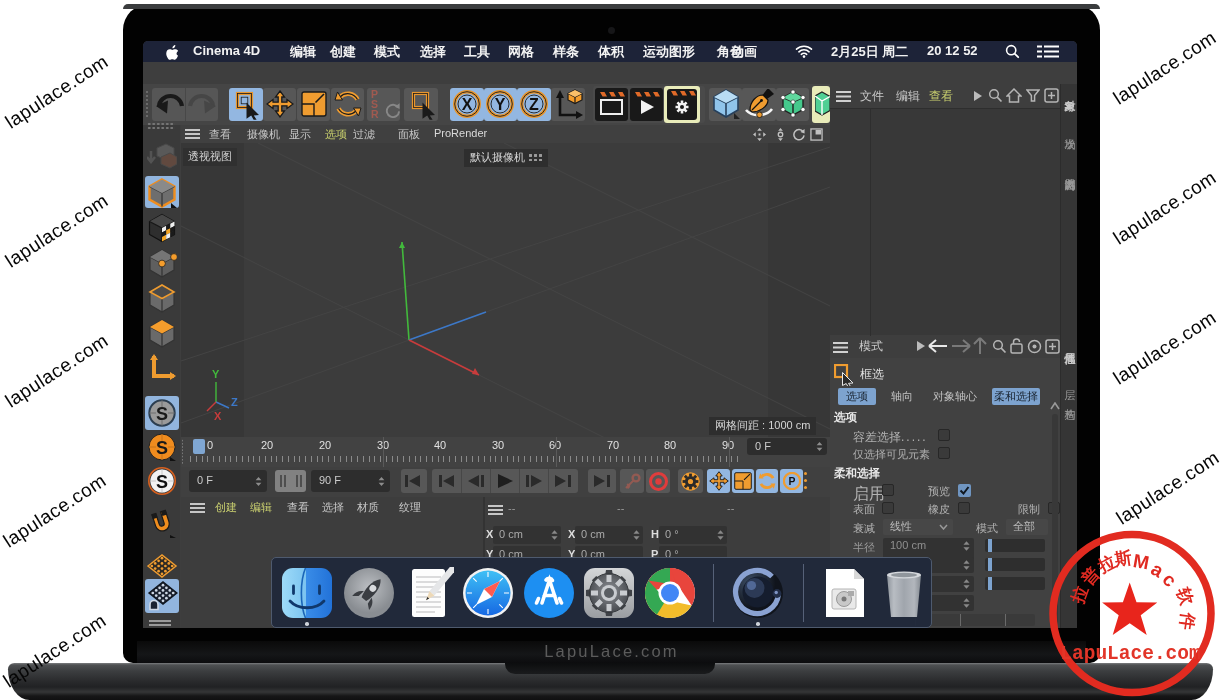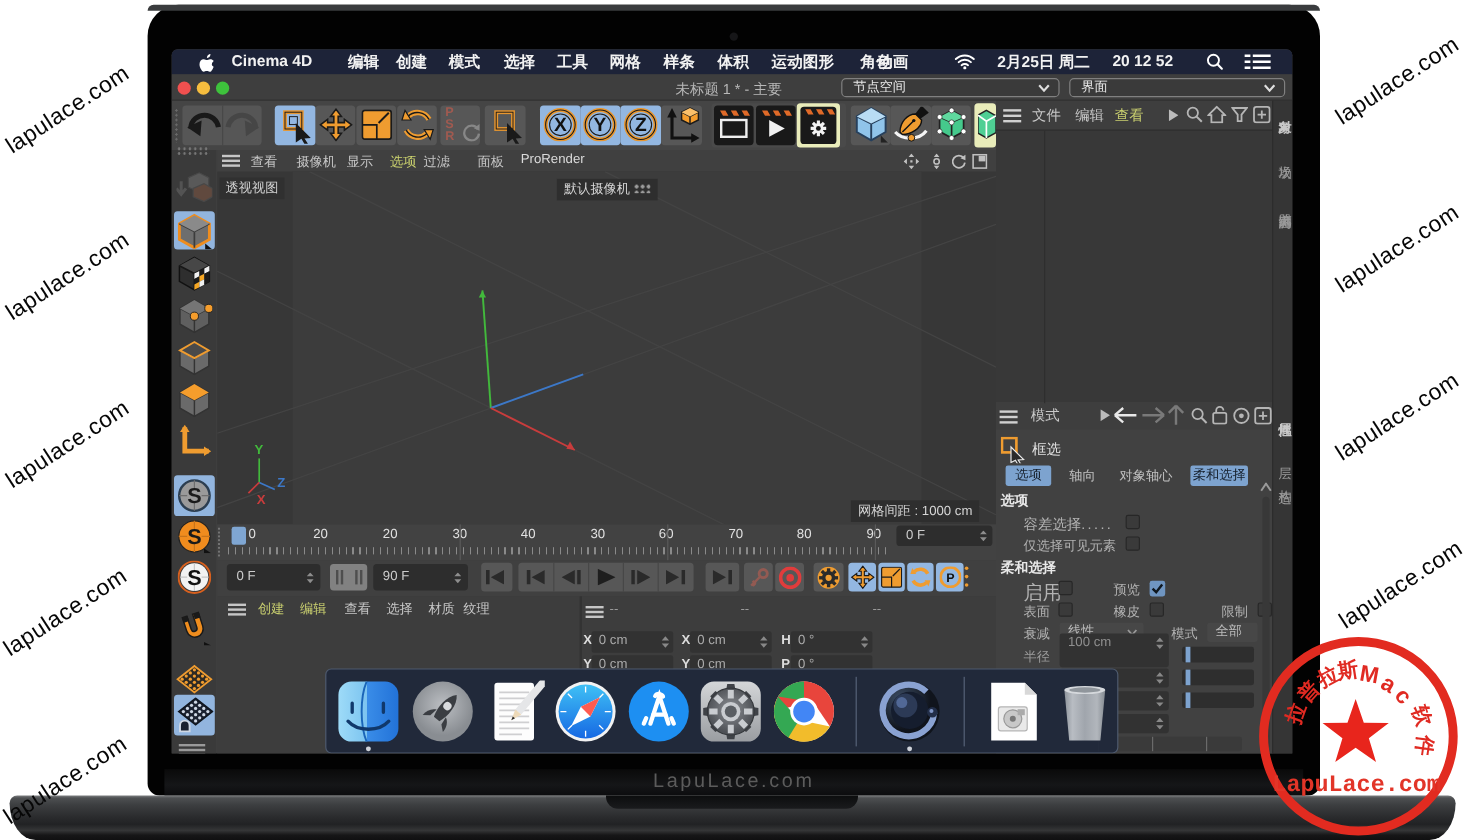--- a/index.html
+++ b/index.html
@@ -93,32 +93,20 @@
     <svg class="abs" style="left:862px;top:3px" width="15" height="15" viewBox="0 0 15 15">
         <circle cx="6.2" cy="6.2" r="4.6" fill="none" stroke="#fff" stroke-width="1.6"></circle>
         <path d="M9.6 9.6L13.2 13.2" stroke="#fff" stroke-width="1.8" stroke-linecap="round"></path>
       </svg>
     <svg class="abs" style="left:894px;top:4px" width="22" height="13" viewBox="0 0 22 13">
         <g stroke="#fff" stroke-width="2">
           <path d="M0 1.5h5M0 6.5h5M0 11.5h5"></path>
           <path d="M7 1.5h15M7 6.5h15M7 11.5h15"></path>
         </g>
       </svg>
-  </div>
-  <div id="titlebar">
-    <div class="tl" style="left:5px;background:#f1504f"></div>
-    <div class="tl" style="left:21px;background:#f6bd3e"></div>
-    <div class="tl" style="left:37px;background:#3ec23c"></div>
-    <div class="ttl">未标题 1 * - 主要</div>
-    <div class="dd" style="left:558px;width:182px">节点空间<svg class="abs" style="right:7px;top:4px" width="10" height="7" viewBox="0 0 10 7">
-          <path d="M1 1 L5 5.5 L9 1" fill="none" stroke="#ddd" stroke-width="1.8"></path>
-        </svg></div>
-    <div class="dd" style="left:748px;width:180px">界面<svg class="abs" style="right:7px;top:4px" width="10" height="7" viewBox="0 0 10 7">
-          <path d="M1 1 L5 5.5 L9 1" fill="none" stroke="#ddd" stroke-width="1.8"></path>
-        </svg></div>
   </div>
   <div id="toolbar">
     <div class="abs" style="left:2px;top:6px;width:4px;height:29px;background-image:radial-gradient(circle,#6a6a6a 1px,transparent 1px);background-size:4px 4px"></div>
     <div class="cell" style="left:9px;top:4px;width:66px;height:33px;background:#565656"></div>
     <div class="abs" style="left:42px;top:4px;width:1px;height:33px;background:#484848"></div>
     <svg class="abs" style="left:12px;top:7px" width="30" height="26" viewBox="0 0 30 26">
         <path d="M4 16 C4 9 10 5 15.5 5 C21 5 26 9 27 15" fill="none" stroke="#191919" stroke-width="4.2"></path>
         <path d="M13 9.5 L1 15 L12 22.5 Z" fill="#191919"></path>
       </svg>
     <svg class="abs" style="left:44px;top:7px" width="30" height="26" viewBox="0 0 30 26">
@@ -553,21 +541,21 @@
       </svg>
     <div class="abs" style="left:623px;top:5px;width:3px;height:3px;border-radius:50%;background:#ef9c30;box-shadow:0 7px 0 #ef9c30,0 14px 0 #ef9c30"></div>
   </div>
   <div id="botpan">
     <div class="abs" style="left:9px;top:6px;width:15px;height:2px;background:#c6c6c6;box-shadow:0 4px 0 #c6c6c6,0 8px 0 #c6c6c6"></div>
     <div class="abs" style="top:3px;left:34px;font-size:11px;color:#c9cf6f">创建</div>
       <div class="abs" style="top:3px;left:69px;font-size:11px;color:#c9cf6f">编辑</div>
       <div class="abs" style="top:3px;left:106px;font-size:11px">查看</div>
       <div class="abs" style="top:3px;left:141px;font-size:11px">选择</div>
       <div class="abs" style="top:3px;left:176px;font-size:11px">材质</div>
-      <div class="abs" style="top:3px;left:205px;font-size:11px">纹理</div>
+      <div class="abs" style="top:3px;left:218px;font-size:11px">纹理</div>
     <div class="abs" style="left:302px;top:0;width:2px;height:131px;background:#333"></div>
     <div class="abs" style="left:307px;top:8px;width:15px;height:2px;background:#c6c6c6;box-shadow:0 4px 0 #c6c6c6,0 8px 0 #c6c6c6"></div>
     <div class="abs" style="top:5px;left:327px;font-size:11px;color:#9a9a9a">--</div>
       <div class="abs" style="top:5px;left:436px;font-size:11px;color:#9a9a9a">--</div>
       <div class="abs" style="top:5px;left:546px;font-size:11px;color:#9a9a9a">--</div>
     <div class="abs" style="top:31px;left:305px;font-size:11px;font-weight:bold;color:#ddd">X</div>
     <div class="abs" style="left:312px;top:29px;width:68px;height:18px;background:#323232;border-radius:2px;color:#aaa;font-size:11px;line-height:17px;padding-left:6px">0 cm<svg class="abs" style="right:3px;top:4px" width="7" height="10" viewBox="0 0 8 11">
           <path d="M4 0 L7.5 4 L0.5 4 Z M4 11 L7.5 7 L0.5 7 Z" fill="#888"></path>
         </svg></div>
     <div class="abs" style="top:31px;left:387px;font-size:11px;font-weight:bold;color:#ddd">X</div>
@@ -668,21 +656,21 @@
     <div class="abs" style="left:128px;top:418px;width:12px;height:12px;background:#3a3a3a;border:1px solid #272727;border-radius:2px"></div>
     <div class="abs" style="top:418px;left:188px;font-size:11px;color:#b2b2b2">限制</div>
     <div class="abs" style="left:218px;top:418px;width:12px;height:12px;background:#3a3a3a;border:1px solid #272727;border-radius:2px"></div>
     <div class="abs" style="top:437px;left:23px;font-size:11px;color:#b2b2b2">衰减</div>
     <div class="abs" style="left:53px;top:435px;width:70px;height:16px;background:#474747;border-radius:2px;color:#bbb;font-size:11px;line-height:15px;padding-left:7px">线性<svg class="abs" style="right:5px;top:5px" width="9" height="6" viewBox="0 0 9 6">
           <path d="M1 1 L4.5 5 L8 1" fill="none" stroke="#999" stroke-width="1.5"></path>
         </svg></div>
     <div class="abs" style="top:437px;left:146px;font-size:11px;color:#b2b2b2">模式</div>
     <div class="abs" style="left:176px;top:435px;width:42px;height:16px;background:#474747;border-radius:2px;color:#bbb;font-size:11px;line-height:15px;padding-left:7px">全部</div>
     <div class="abs" style="top:456px;left:23px;font-size:11px;color:#9a9a9a">半径</div>
-    <div class="abs" style="left:53px;top:444px;width:91px;height:28px;background:#323232;border-radius:2px;color:#8f8f8f;font-size:11px;line-height:15px;padding-left:7px">100 cm<svg class="abs" style="right:4px;top:3px" width="7" height="10" viewBox="0 0 8 11">
+    <div class="abs" style="left:53px;top:454px;width:91px;height:28px;background:#323232;border-radius:2px;color:#8f8f8f;font-size:11px;line-height:15px;padding-left:7px">100 cm<svg class="abs" style="right:4px;top:3px" width="7" height="10" viewBox="0 0 8 11">
           <path d="M4 0 L7.5 4 L0.5 4 Z M4 11 L7.5 7 L0.5 7 Z" fill="#888"></path>
         </svg></div>
     <div class="abs" style="left:155px;top:455px;width:60px;height:13px;background:#2e2e2e;border-radius:2px"></div>
       <div class="abs" style="left:158px;top:455px;width:4px;height:13px;background:#7da3cf"></div>
     <div class="abs" style="left:53px;top:473px;width:91px;height:16px;background:#323232;border-radius:2px">
         <svg class="abs" style="right:4px;top:3px" width="7" height="10" viewBox="0 0 8 11">
           <path d="M4 0 L7.5 4 L0.5 4 Z M4 11 L7.5 7 L0.5 7 Z" fill="#888"></path>
         </svg>
       </div>
     <div class="abs" style="left:155px;top:474px;width:60px;height:13px;background:#2e2e2e;border-radius:2px"></div>

